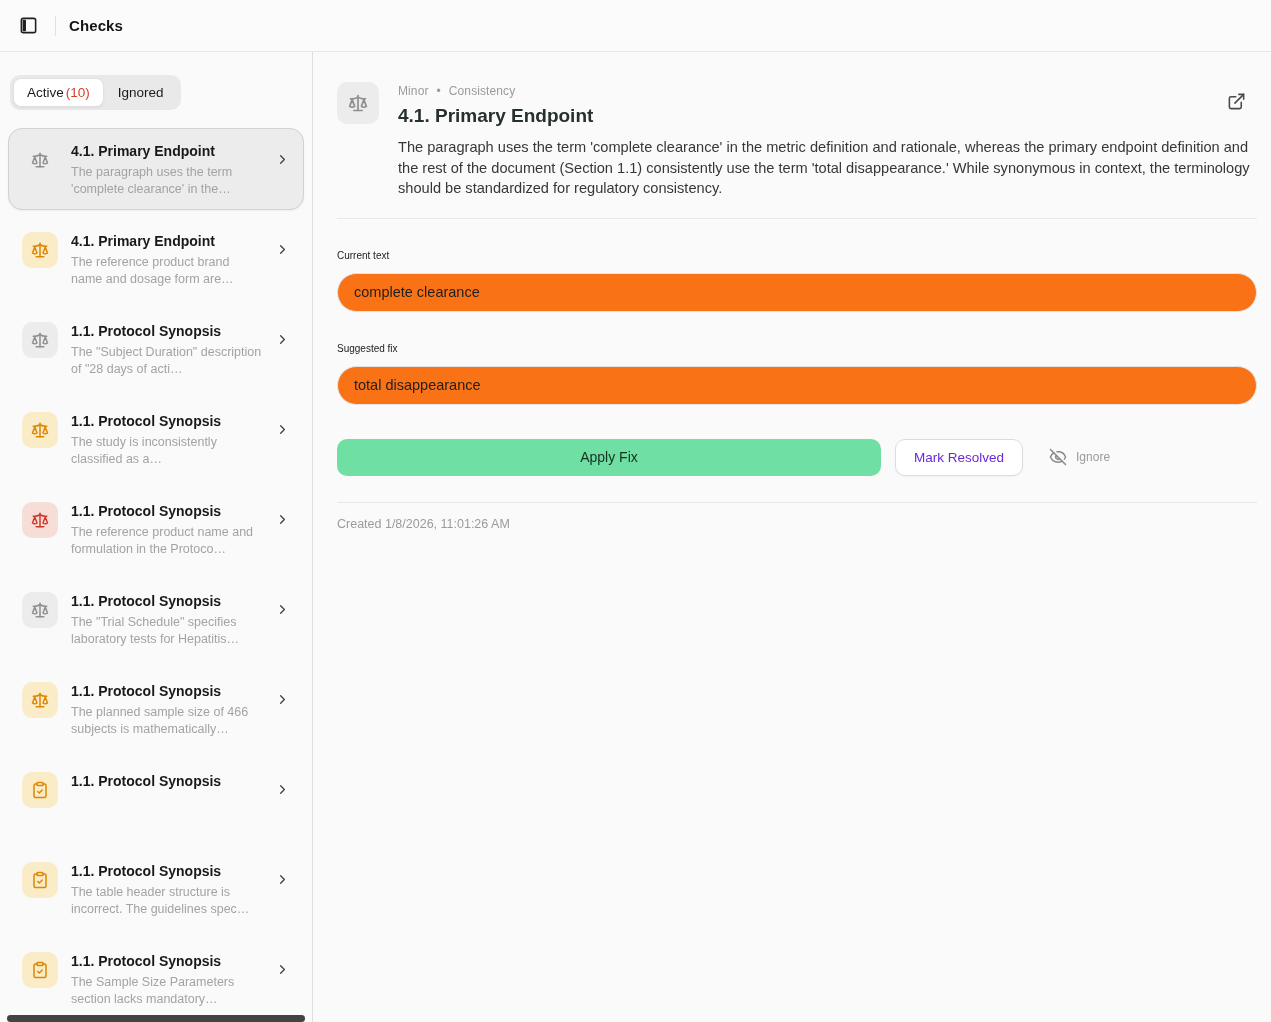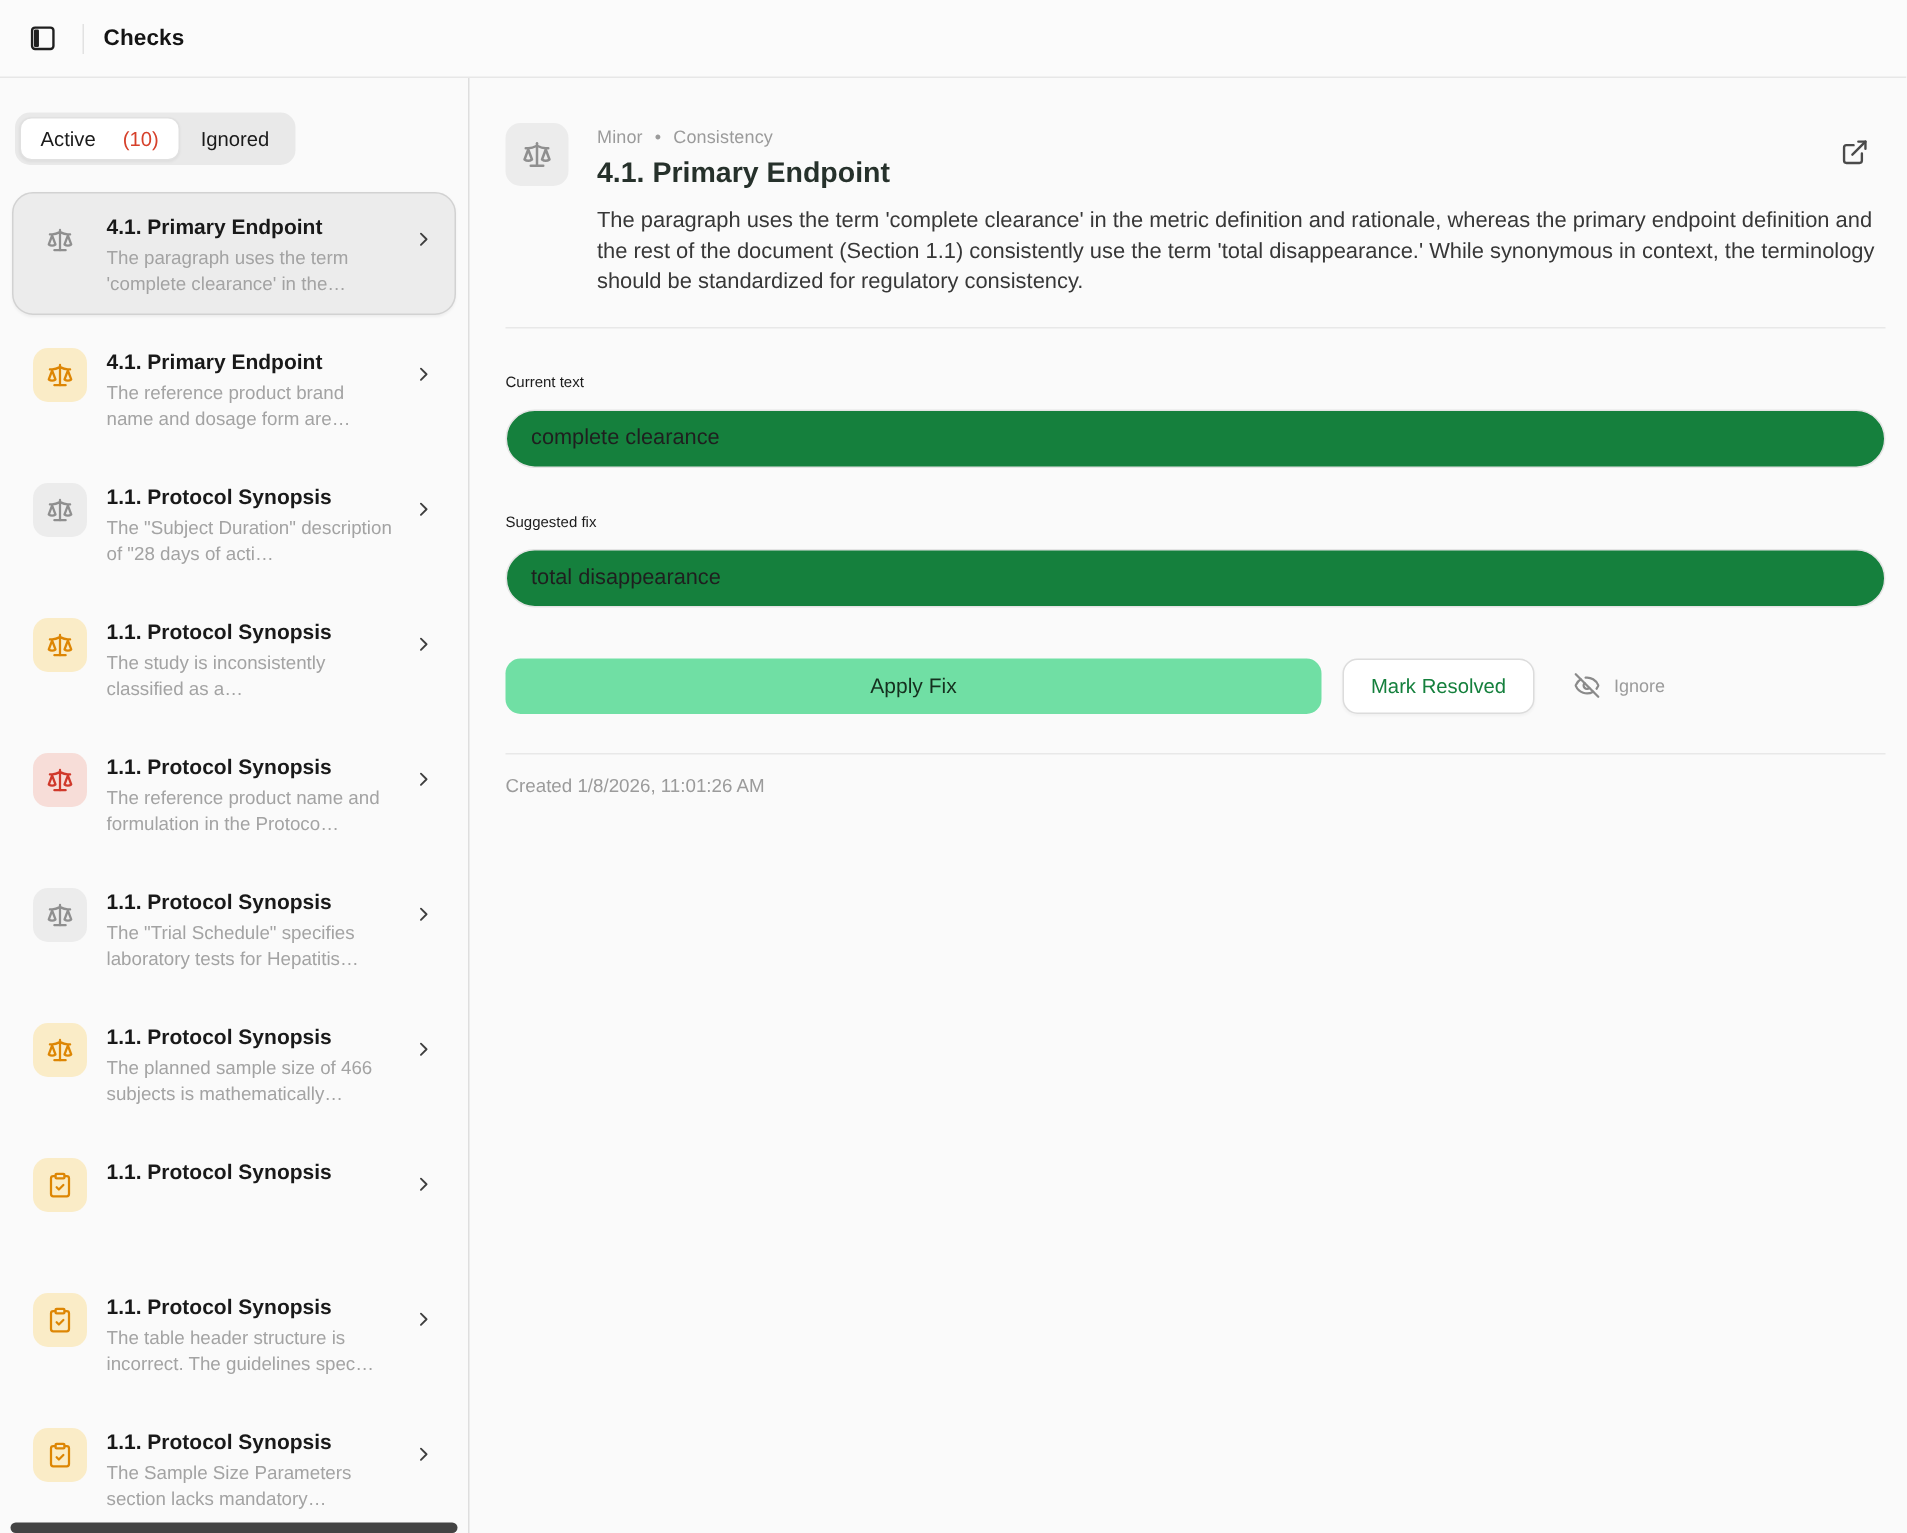--- a/index.html
+++ b/index.html
@@ -32,21 +32,21 @@
     width:313px; flex:0 0 313px; border-right:1px solid #dedede;
     padding-top:23px; position:relative; overflow:hidden; background:#fafafa;
   }
   .seg-control {
     display:inline-flex; align-items:center; background:#e9e9e9;
     border-radius:10px; padding:3px; margin:0 0 18px 10px;
   }
   .seg {
     border:1px solid transparent; background:transparent; cursor:pointer;
     font-family:inherit; font-size:13.5px; font-weight:500; color:#1b1b1b;
-    padding:6px 13px; border-radius:8px; display:flex; gap:18px; align-items:center;
+    padding:6px 13px; border-radius:8px; display:flex; gap:2px; align-items:center;
   }
   .seg.active {
     background:#fff; border-color:#e1e1e1; box-shadow:0 1px 2px rgba(0,0,0,.05);
   }
   .seg .count { color:var(--count_red); }
 
   .check-list { padding:0 8px; }
   .check-item {
     display:flex; gap:13px; align-items:flex-start;
     padding:13px; height:82px; margin-bottom:8px;
@@ -99,35 +99,35 @@
     position:absolute; top:36px; right:22px;
     background:none; border:none; cursor:pointer; color:#4a4a4a;
     width:26px; height:26px; display:flex; align-items:center; justify-content:center;
   }
   .open-doc-btn svg { width:19px; height:19px; }
 
   .divider { border:none; height:1px; background:#e8e8e8; margin-top:19px; }
 
   .section-label { font-size:10px; color:#1c1c1c; margin:31px 0 12px; }
   .text-box {
-    height:39px; border-radius:20px; background:#15803d; border:1px solid #e4e4e4;
+    height:39px; border-radius:20px; background:#f97316; border:1px solid #e4e4e4;
     display:flex; align-items:center; padding:0 16px;
     font-size:14.5px; color:#1f1f1f;
   }
 
   .actions { margin-top:34px; display:flex; align-items:center; gap:14px; }
   .apply-btn {
     width:544px; height:37px; border:none; border-radius:10px; cursor:pointer;
     background:var(--accent_green); color:#15301f;
     font-family:inherit; font-size:14px; font-weight:500;
   }
   .resolve-btn {
     height:37px; padding:0 18px; border-radius:10px; cursor:pointer;
     background:#fff; border:1px solid #dcdcdc; box-shadow:0 1px 2px rgba(0,0,0,.04);
-    font-family:inherit; font-size:13.5px; font-weight:500; color:#15803d;
+    font-family:inherit; font-size:13.5px; font-weight:500; color:#6d28d9;
   }
   .ignore-btn {
     margin-left:12px; display:flex; align-items:center; gap:9px;
     background:none; border:none; cursor:pointer;
     font-family:inherit; font-size:12px; color:#9b9b9b;
   }
   .ignore-btn svg { width:18px; height:18px; color:#8a8a8a; }
 
   .created { margin-top:14px; font-size:12.5px; color:#9b9b9b; }
 </style>

